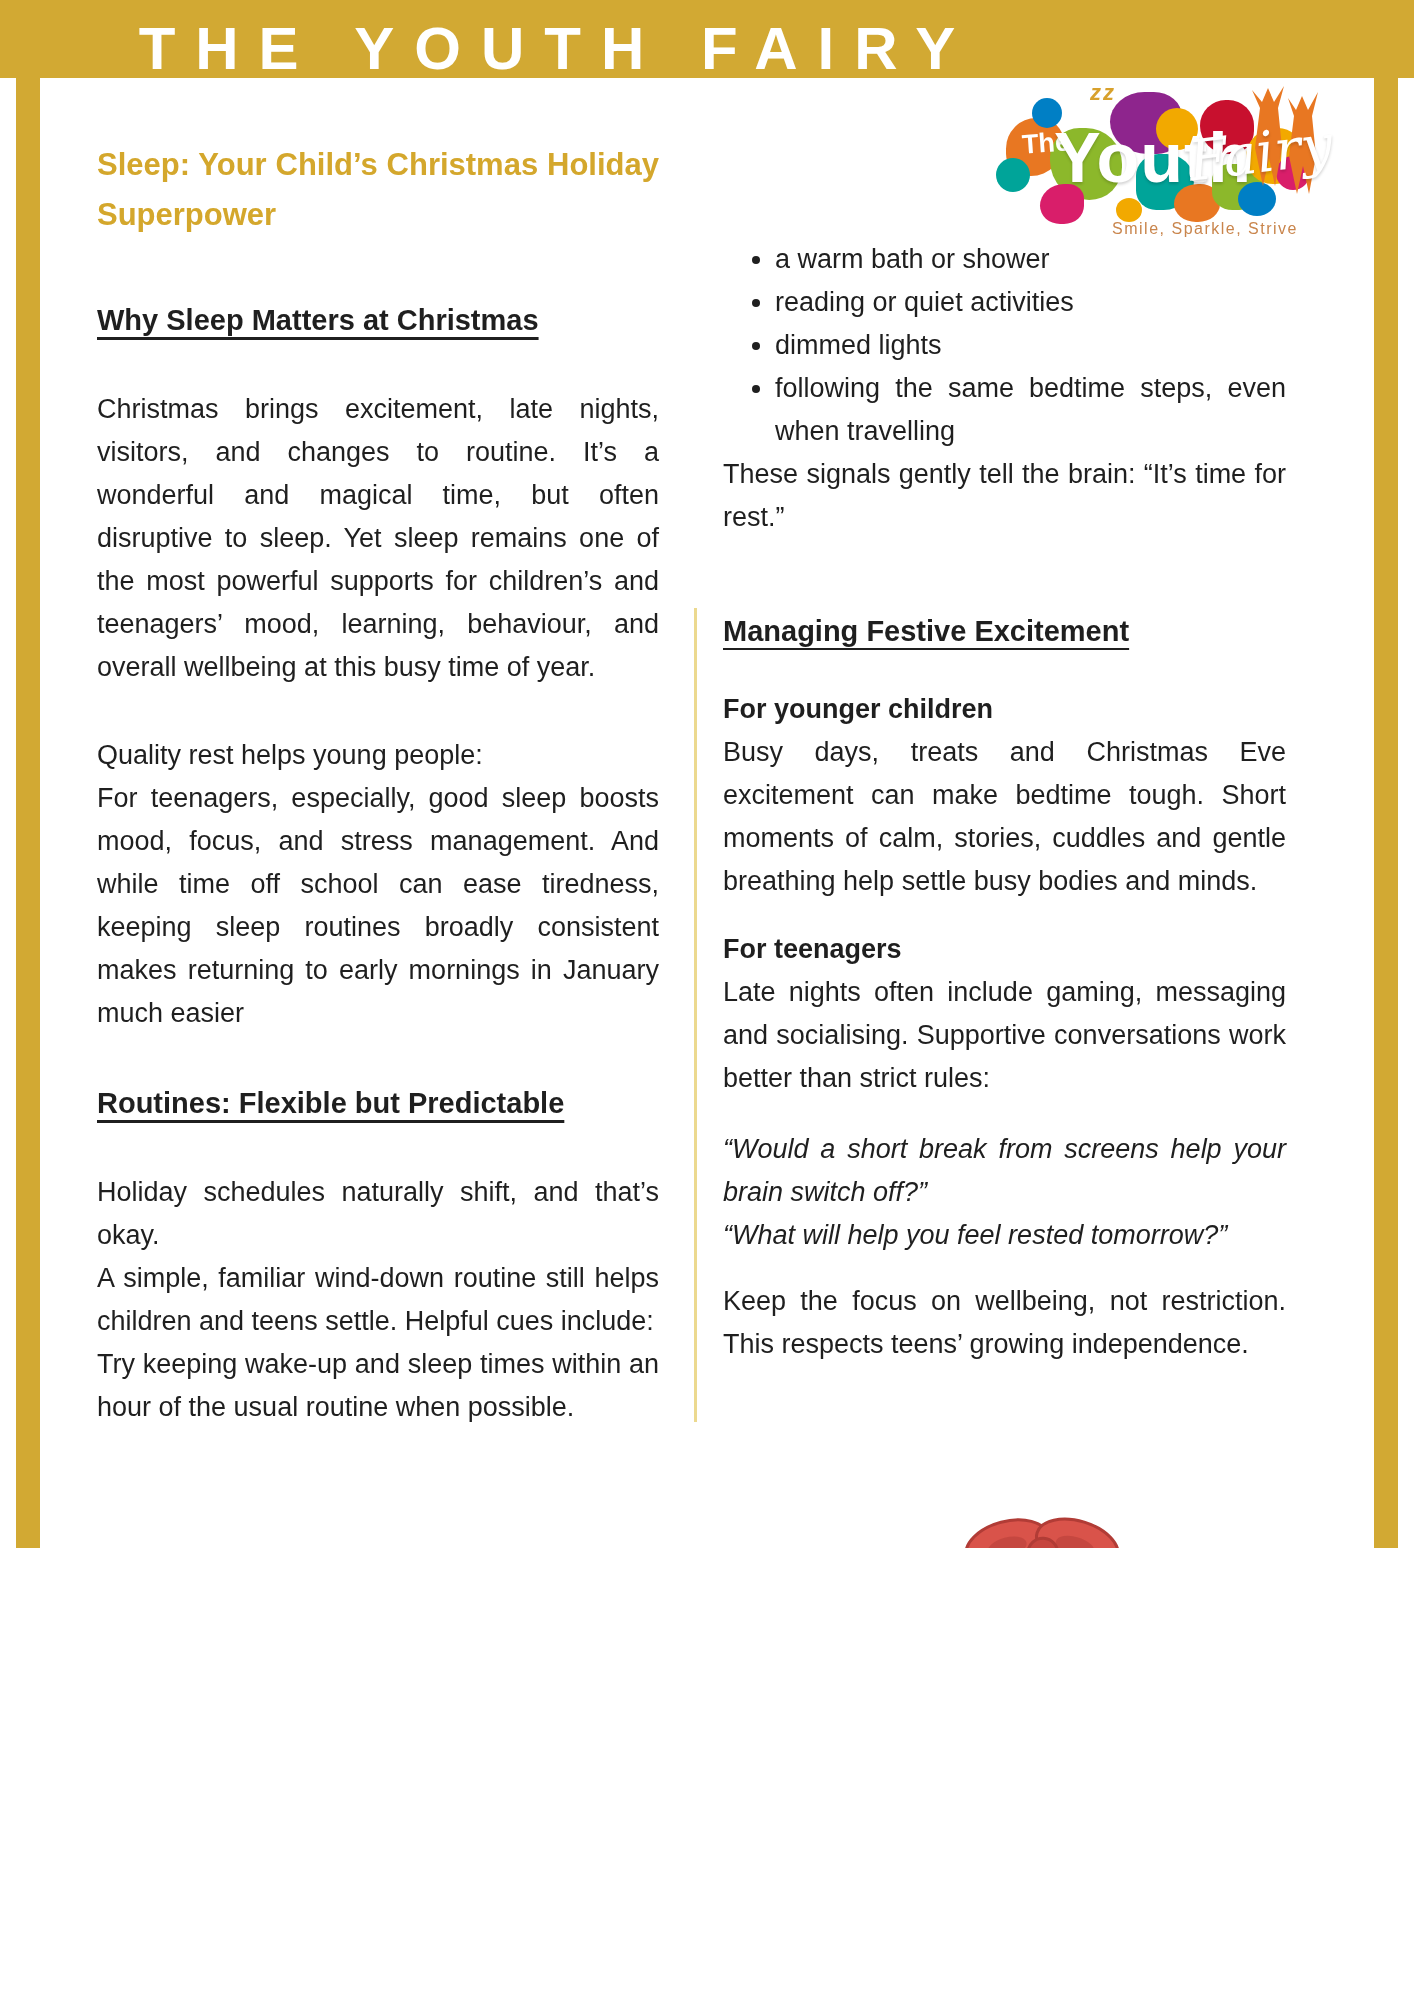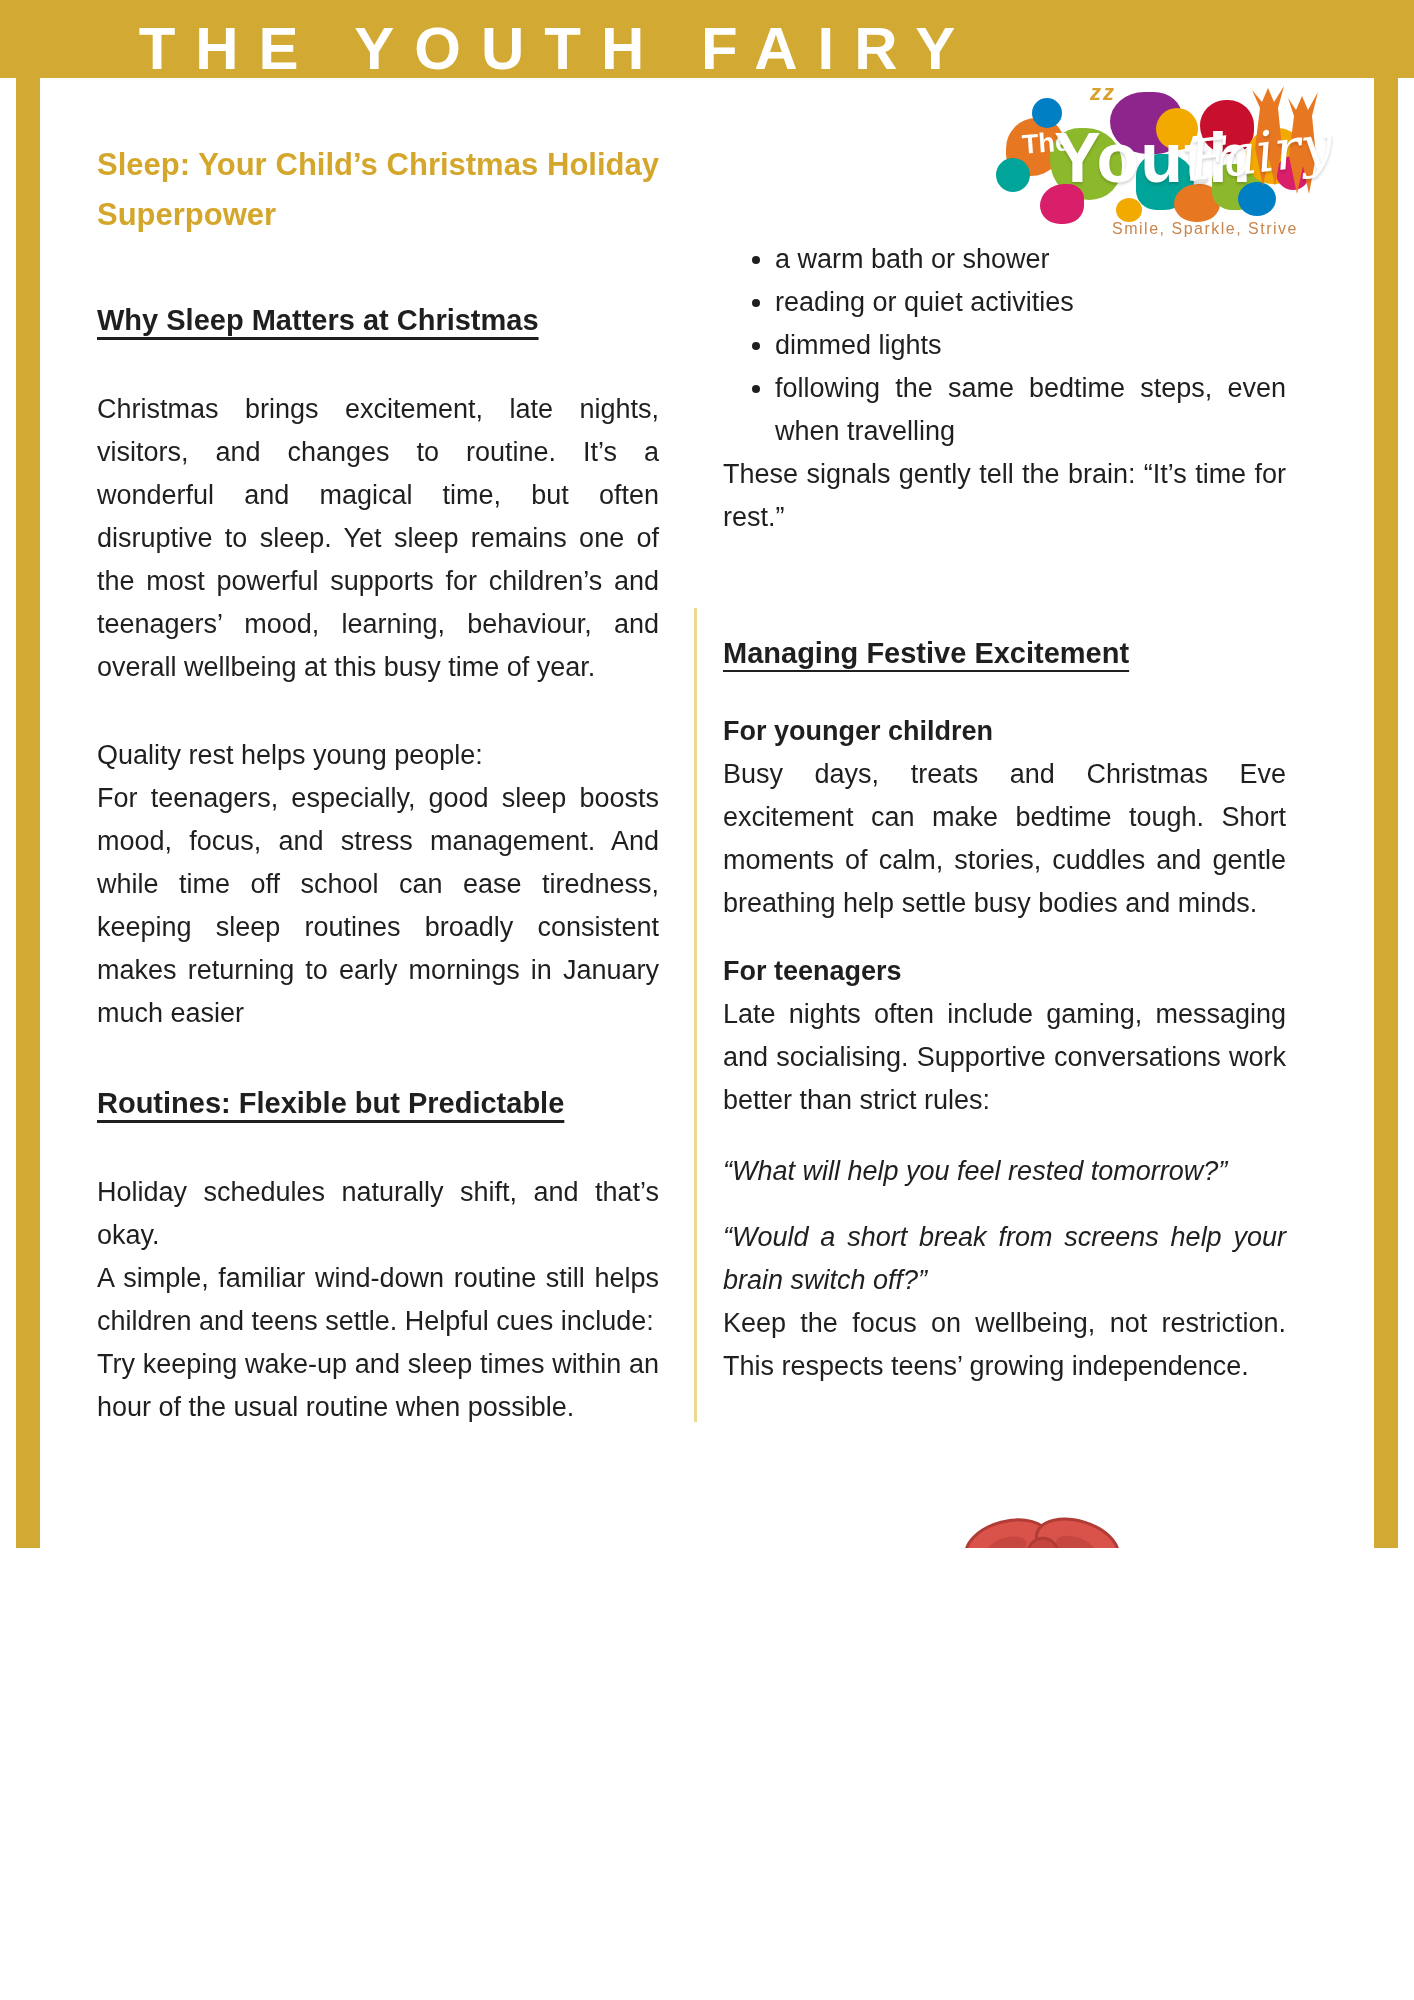--- a/index.html
+++ b/index.html
@@ -35,21 +35,21 @@
   .col-right { left:723px; top:238px; width:563px; }
 
   .article-title { color:#d4a72c; font-size:31px; font-weight:700; line-height:50px; text-align:justify; margin-bottom:60px; }
   .sec-h { font-size:29px; font-weight:700; line-height:40px; text-decoration:underline; text-decoration-thickness:3px; text-underline-offset:7px; }
   .sub-h { font-size:27px; font-weight:700; line-height:43px; }
   .p { font-size:27px; line-height:43px; text-align:justify; }
   .p.quote { font-style:italic; }
   ul.bl { list-style:disc; margin:0; padding-left:52px; }
   ul.bl li { font-size:27px; line-height:43px; text-align:justify; }
 
-  .mb70 { margin-bottom:94px; } .mb48 { margin-bottom:48px; }
+  .mb70 { margin-bottom:72px; } .mb48 { margin-bottom:48px; }
   .mb45 { margin-bottom:45px; } .mb37 { margin-bottom:37px;text-decoration:underline; } .mb32 { margin-bottom:32px; }
   .mb28 { margin-bottom:28px; } .mb25 { margin-bottom:25px; } .mb23 { margin-bottom:23px; }
 
   
   .gifts { position:absolute; left:820px; top:1495px; width:395px; height:495px; }
 
   
   .footer { position:absolute; left:0; top:1898px; width:1414px; text-align:center; white-space:nowrap; }
   .footer span { font-size:49px; vertical-align:middle; }
   .f-challenge { color:#8b5cf6; letter-spacing:14px; font-weight:400;margin-left:8px; }
@@ -125,22 +125,22 @@
     <p class="p mb70">These signals gently tell the brain: “It’s time for rest.”</p>
 
     <div class="sec-h mb37">Managing Festive Excitement</div>
 
     <div class="sub-h">For younger children</div>
     <p class="p mb25">Busy days, treats and Christmas Eve excitement can make bedtime tough. Short moments of calm, stories, cuddles and gentle breathing help settle busy bodies and minds.</p>
 
     <div class="sub-h">For teenagers</div>
     <p class="p mb28">Late nights often include gaming, messaging and socialising. Supportive conversations work better than strict rules:</p>
 
+    <p class="p quote">“Would a short break from screens help your brain switch off?”</p>
     <p class="p quote mb23">“What will help you feel rested tomorrow?”</p>
-    <p class="p quote">“Would a short break from screens help your brain switch off?”</p>
 
     <p class="p">Keep the focus on wellbeing, not restriction. This respects teens’ growing independence.</p>
   </div>
 
   <svg class="gifts" viewBox="0 0 395 495">
     <defs>
       <pattern id="gingham" width="24" height="24" patternUnits="userSpaceOnUse">
         <rect width="24" height="24" fill="#ffffff"></rect>
         <rect x="0" y="0" width="24" height="12" fill="#7ba352" opacity="0.55"></rect>
         <rect x="0" y="0" width="12" height="24" fill="#7ba352" opacity="0.55"></rect>

